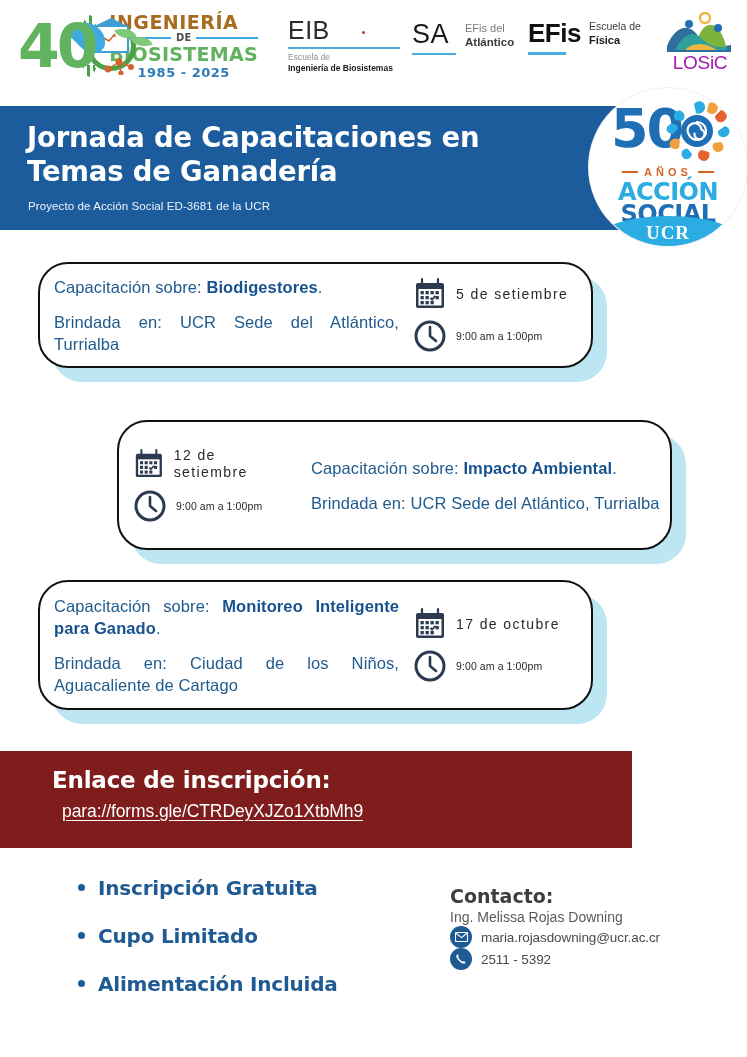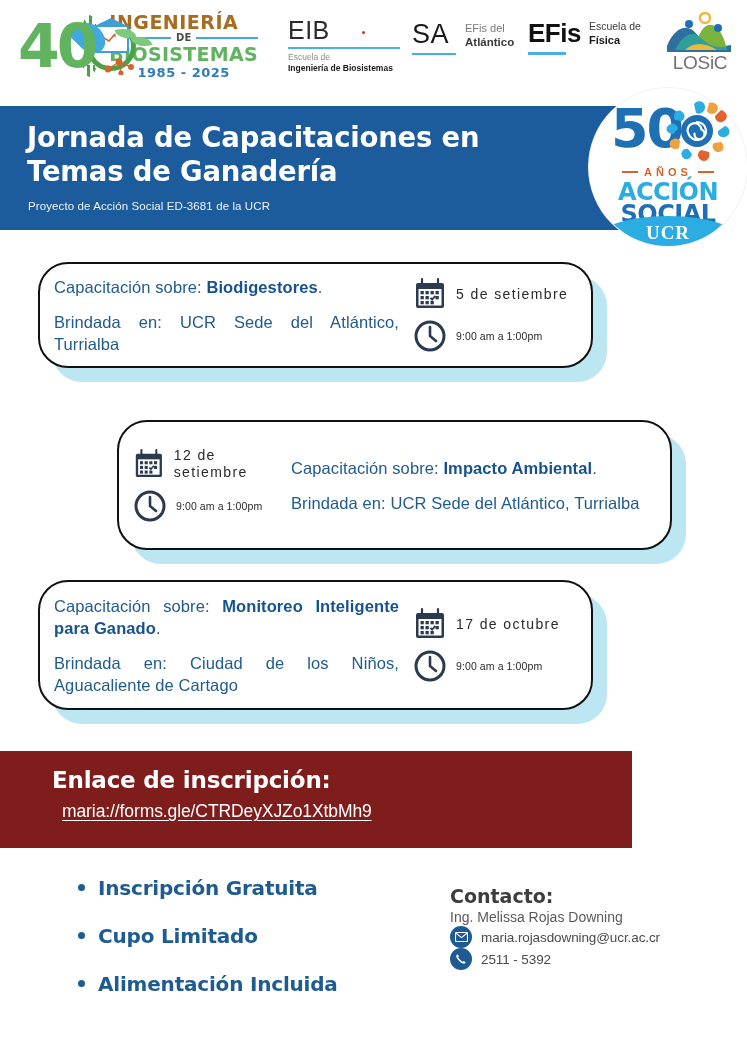--- a/index.html
+++ b/index.html
@@ -147,21 +147,21 @@
   
   .logo-efis { position: absolute; left: 528px; top: 20px; display: flex; gap: 8px; align-items: flex-start;}
   .efis-abbr { font-size: 26px; color: #111; font-weight: 700; line-height: 26px; letter-spacing: -0.5px;}
   .efis-rule { height: 2.5px; background: #49b0df; margin-top: 6px; width: 38px;}
   .efis-sub1 { font-size: 10.5px; color: #3a3a3a; line-height: 13px; }
   .efis-sub2 { font-size: 11px; color: #1a1a1a; font-weight: 700; line-height: 14px; }
 
   
   .logo-losic { position: absolute; left: 662px; top: 12px; width: 76px; text-align: center;}
   .losic-mark { width: 70px; height: 42px; margin: 0 auto; position: relative;}
-  .losic-text { font-size: 19px; color: #737373; letter-spacing: -0.3px; line-height: 21px; margin-top: -2px;}
+  .losic-text { font-size: 19px; color: #a21caf; letter-spacing: -0.3px; line-height: 21px; margin-top: -2px;}
 
   
   .title-banner {
     position: absolute;
     left: 0; top: 106px;
     width: 643px; height: 124px;
     background: #1c5c9c;
     border-top-right-radius: 0;
   }
   .title-banner .title {
@@ -275,21 +275,21 @@
   }
   .meta-meta-txt { min-width: 0; }
 
   
   #card1 { left: 38px; top: 262px; width: 555px; height: 106px; }
   
   #card2 { left: 117px; top: 420px; width: 555px; height: 130px; }
   
   #card3 { left: 38px; top: 580px; width: 555px; height: 130px; }
 
-  .card2-inner { flex-direction: row; }
+  .card2-inner { flex-direction: row; gap: 20px; }
   .card2-meta { width: 168px; padding-left: 14px; padding-right: 0; }
   .card2-text { padding-right: 10px; padding-left: 4px; }
 
   
   .link-banner {
     position: absolute;
     left: 0; top: 751px;
     width: 632px; height: 97px;
     background: #7f1d1d;
     padding-top: 14px;
@@ -589,21 +589,21 @@
             <path d="M17 8 v9 l6 5" fill="none" stroke="#2b3a4f" stroke-width="2.6" stroke-linecap="round" stroke-linejoin="round"></path>
           </svg>
           <div class="meta-time meta-meta-txt">9:00 am a 1:00pm</div>
         </div>
       </div>
     </div>
   </div>
 
   <div class="link-banner">
     <div class="link-title">Enlace de inscripción:</div>
-    <a class="link-url" href="#">maria://forms.gle/CTRDeyXJZo1XtbMh9</a>
+    <a class="link-url" href="#">para://forms.gle/CTRDeyXJZo1XtbMh9</a>
   </div>
 
   <div class="benefits">
     <div class="benefit">
       <span class="dot"></span>
       <span>Inscripción Gratuita</span>
     </div>
     <div class="benefit">
       <span class="dot"></span>
       <span>Cupo Limitado</span>

